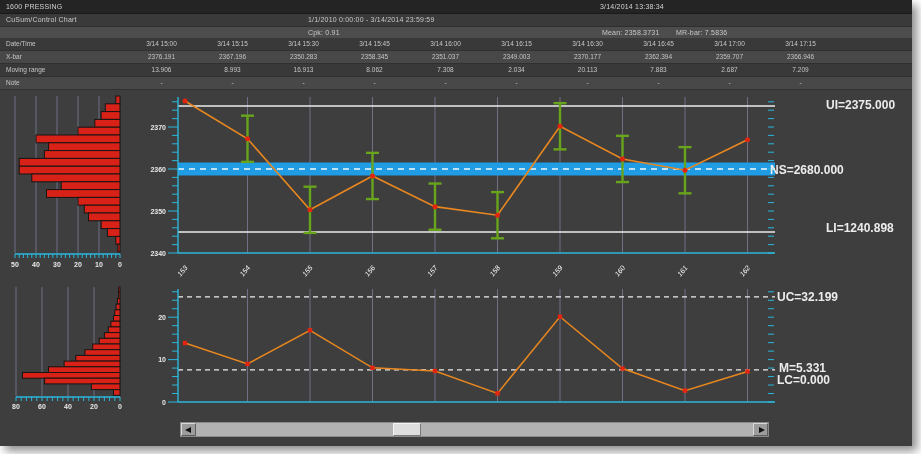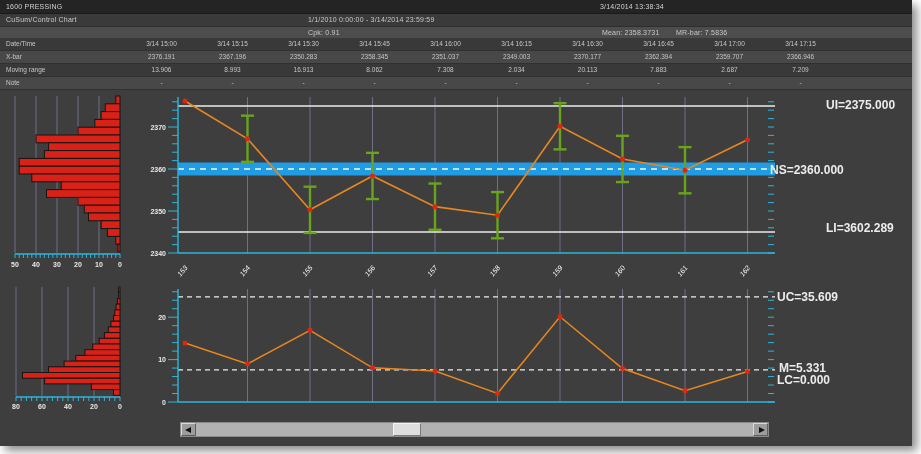--- a/index.html
+++ b/index.html
@@ -379,23 +379,23 @@
       <rect x="230.3" y="80.61712" width="4.4" height="4.4" fill="#e3250f"></rect>
       <rect x="292.8" y="83.81408" width="4.4" height="4.4" fill="#e3250f"></rect>
       <rect x="355.3" y="106.17584" width="4.4" height="4.4" fill="#e3250f"></rect>
       <rect x="417.8" y="29.520879999999995" width="4.4" height="4.4" fill="#e3250f"></rect>
       <rect x="480.3" y="81.37607999999999" width="4.4" height="4.4" fill="#e3250f"></rect>
       <rect x="542.8" y="103.40711999999999" width="4.4" height="4.4" fill="#e3250f"></rect>
       <rect x="605.3" y="84.23384" width="4.4" height="4.4" fill="#e3250f"></rect>
     </svg>
 
   <span class="limitlabel" style="left:826px;top:98px">UI=2375.000</span>
-  <span class="limitlabel" style="left:770px;top:163px">NS=2360.000</span>
-  <span class="limitlabel" style="left:826px;top:221px">LI=3602.289</span>
-  <span class="limitlabel" style="left:777px;top:290px">UC=35.609</span>
+  <span class="limitlabel" style="left:770px;top:163px">NS=2680.000</span>
+  <span class="limitlabel" style="left:826px;top:221px">LI=1240.898</span>
+  <span class="limitlabel" style="left:777px;top:290px">UC=32.199</span>
   <span class="limitlabel" style="left:779px;top:361px">M=5.331</span>
   <span class="limitlabel" style="left:777px;top:373px">LC=0.000</span>
 
   <div id="hscroll">
     <div id="sbtn-left" class="sbtn">
         <div class="tri"></div>
       </div>
     <div id="sthumb"></div>
     <div id="sbtn-right" class="sbtn">
         <div class="tri"></div>

